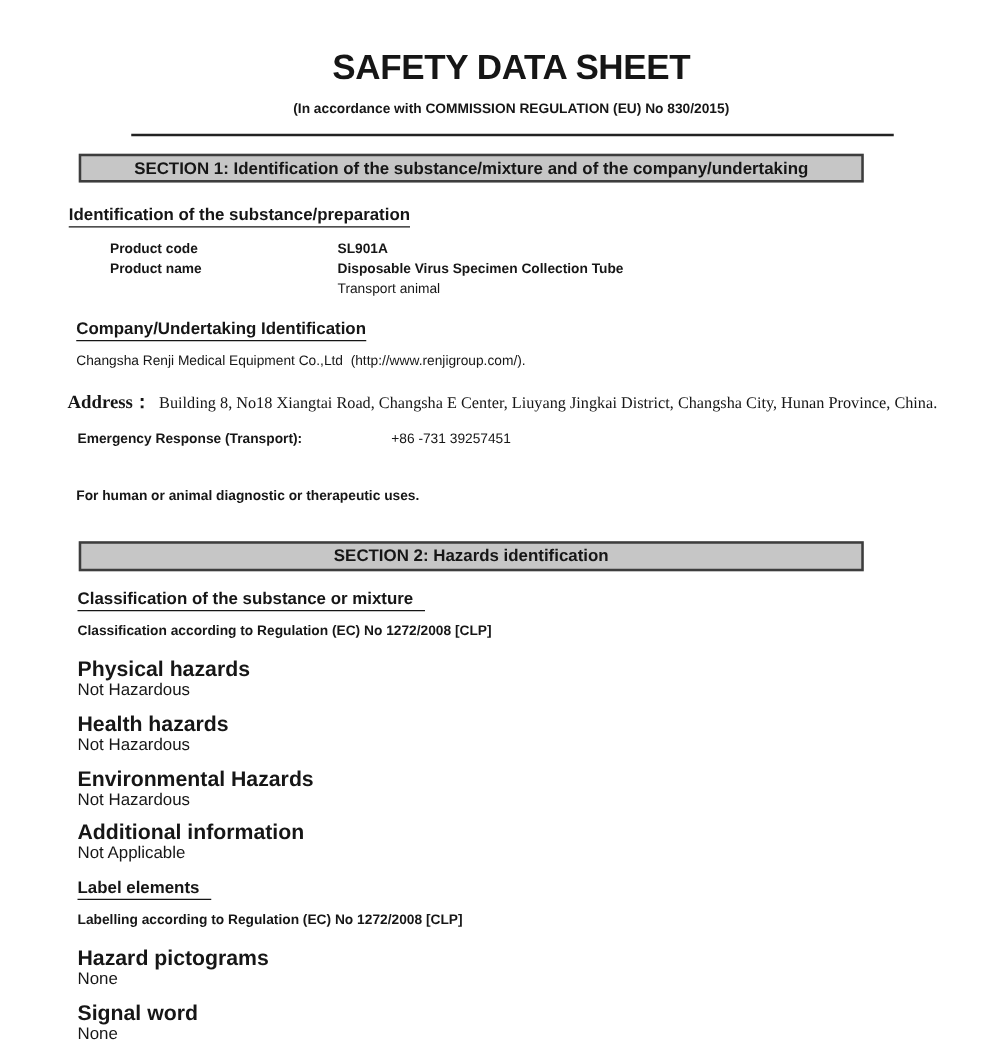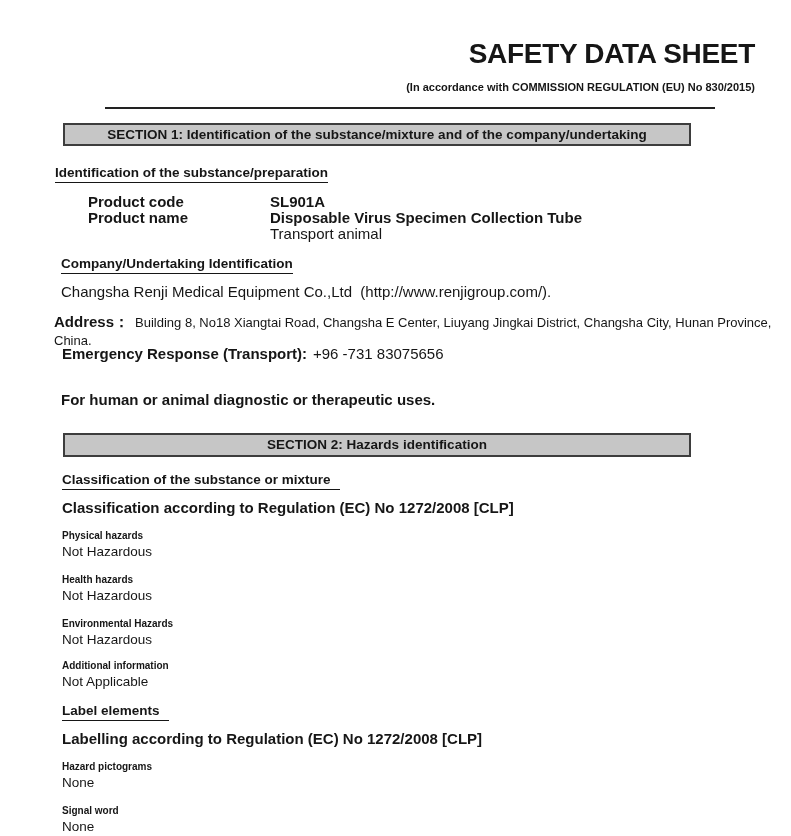--- a/index.html
+++ b/index.html
@@ -12,21 +12,21 @@
   .page{
     position:relative;
     width:791px;height:836px;
     background:var(--page-bg);
     font-family:"Liberation Sans","DejaVu Sans",sans-serif;
     color:var(--text);
     overflow:hidden;
   }
   .abs{position:absolute;line-height:1.15;}
   .b{font-weight:bold;}
-  .center{text-align:right;}
+  .center{text-align:center;}
   .title{
     left:63px;top:38px;width:692px;
     font-size:28px;font-weight:bold;letter-spacing:-0.3px;
   }
   .subtitle{
     left:63px;top:81px;width:692px;
     font-size:11px;font-weight:bold;
   }
   .rule{
     left:105px;top:107px;width:610px;height:0;
@@ -34,32 +34,32 @@
   }
   .section-bar{
     left:63px;width:628px;height:23px;
     box-sizing:border-box;
     background:var(--section-bar-bg);
     border:2px solid var(--section-bar-border);
     text-align:center;
     font-size:13.5px;font-weight:bold;
     line-height:19px;
   }
-  .body-line{font-size:15px;}
+  .body-line{font-size:11px;}
   .heading-underline{
     font-size:13.5px;font-weight:bold;
     border-bottom:1.5px solid #161616;
     padding-bottom:1px;
     display:inline-block;
   }
   .pad-after{padding-right:9px;}
-  .serif{font-family:Liberation Sans, sans-serif;}
+  .serif{font-family:Liberation Serif, serif;}
   .address-label{font-size:15px;font-weight:bold;}
   .address-value{font-size:13px;}
-  .group-label{font-size:10px;font-weight:bold;line-height:15.5px;}
+  .group-label{font-size:17px;font-weight:bold;line-height:15.5px;}
   .group-value{font-size:13.5px;line-height:15.5px;}
   .pre{white-space:pre;}
 </style>
 </head>
 <body>
 
 <div class="page">
 
   <div class="abs title center">SAFETY DATA SHEET</div>
   <div class="abs subtitle center">(In accordance with COMMISSION REGULATION (EU) No 830/2015)</div>
@@ -84,21 +84,21 @@
 
   <div class="abs" style="left:61px;top:254px">
     <span class="heading-underline">Company/Undertaking Identification</span>
   </div>
 
   <div class="abs serif" style="left:54px;top:313px">
     <span class="address-label">Address：</span><span class="address-value" style="margin-left:6px">Building 8, No18 Xiangtai Road, Changsha E Center, Liuyang Jingkai District, Changsha City, Hunan Province, China.</span>
   </div>
 
   <div class="abs body-line b" style="left:62px;top:345px">Emergency Response (Transport):</div>
-  <div class="abs body-line" style="left:313px;top:345px">+96 -731 83075656</div>
+  <div class="abs body-line" style="left:313px;top:345px">+86 -731 39257451</div>
 
   <div class="abs body-line b" style="left:61px;top:391px">For human or animal diagnostic or therapeutic uses.</div>
 
   <div class="abs section-bar" style="top:433px;height:24px;line-height:20px">
     <span>SECTION 2: Hazards identification</span>
   </div>
 
   <div class="abs" style="left:62px;top:470px">
     <span class="heading-underline pad-after">Classification of the substance or mixture</span>
   </div>

